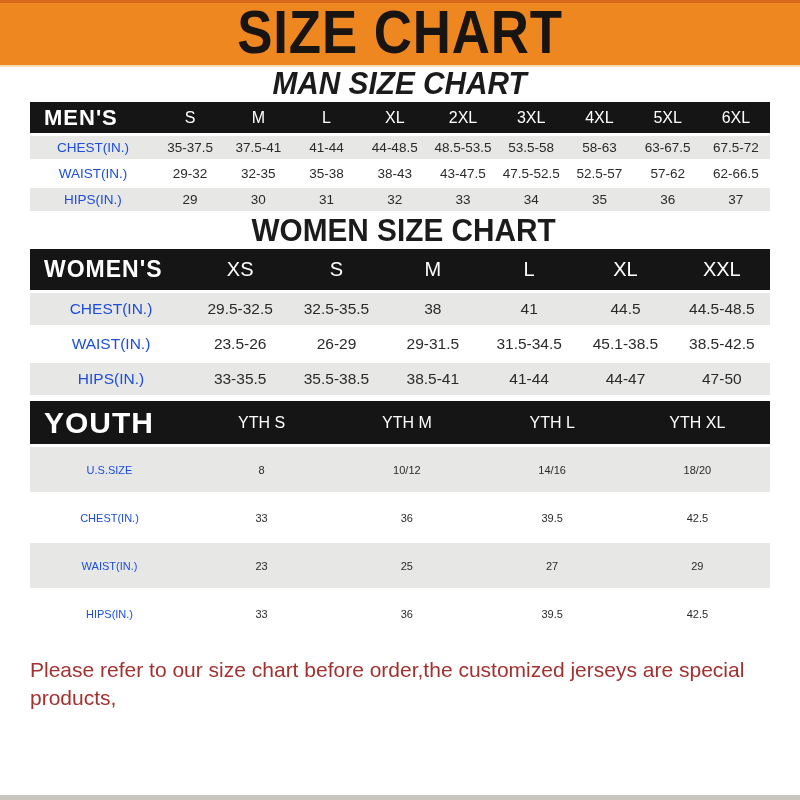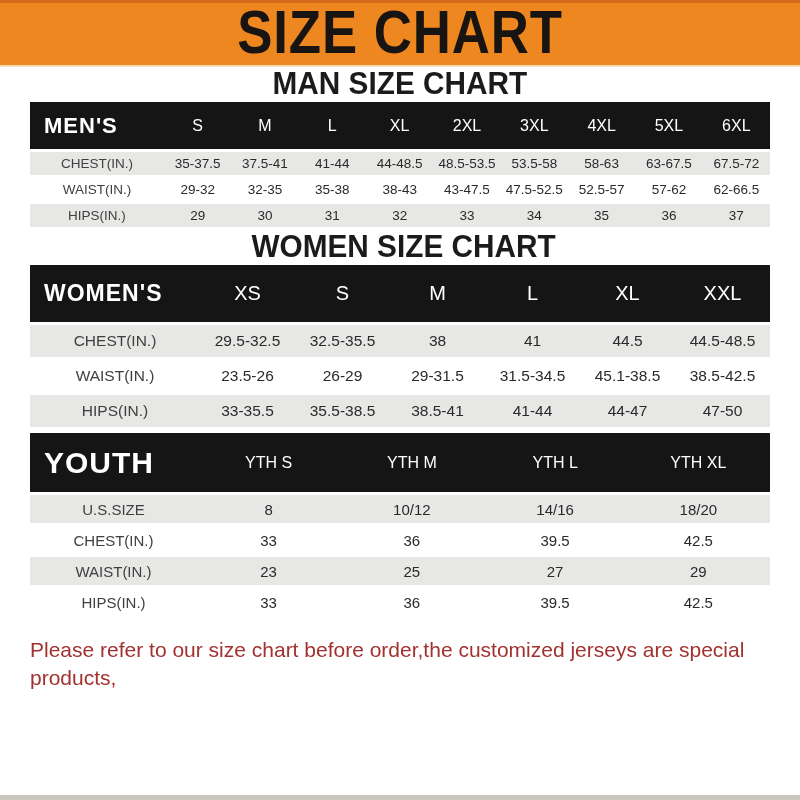--- a/index.html
+++ b/index.html
@@ -37,65 +37,65 @@
     text-align: center;
     margin: 0;
     line-height: 1;
     font-weight: bold;
   }
   h2.section-heading .squeeze {
     display: inline-block;
     transform: scaleX(0.93);
     white-space: nowrap;
   }
-  .heading-man   { font-size: 32px; margin: 22px 0 13px; }
+  .heading-man   { font-size: 32px; margin: 22px 0 13px; font-style: italic; }
   .heading-women { font-size: 32px; margin: 21px 0 15px; padding-left: 8px; }
   .heading-youth { font-size: 32px; margin: 27px 0 13px; }
 
   
   table.size-table {
     width: 740px;
     margin: 0 auto;
     border-collapse: separate;
     border-spacing: 0 3px;
     table-layout: fixed;
     text-align: center;
   }
   table.size-table thead th {
     background: #151515;
     color: #ffffff;
     font-weight: normal;
-    padding: 8px;
+    padding: 0;
   }
   table.size-table thead th.corner {
     text-align: left;
     padding-left: 14px;
     font-weight: bold;
     letter-spacing: 1px;
   }
   table.size-table tbody td { padding: 0; color: #2a2a2a; }
   table.size-table tbody tr:nth-child(odd)  td { background: #e7e7e6; }
   table.size-table tbody tr:nth-child(even) td { background: #ffffff; }
-  table.size-table tbody td.row-label { color: #404040; }
+  table.size-table tbody td.row-label { color: #1d4ed8; }
 
   
   .tbl-men thead th { height: 31px; font-size: 16px; }
   .tbl-men thead th.corner { font-size: 22px; width: 112px; }
   .tbl-men tbody td { height: 23px; font-size: 13.5px; }
   .tbl-men tbody td.row-label { font-size: 13.5px; }
 
   
   .tbl-women thead th { height: 41px; font-size: 20px; }
   .tbl-women thead th.corner { font-size: 23px; width: 148px; }
   .tbl-women tbody td { height: 32px; font-size: 15.5px; }
 
   
   .tbl-youth thead th { height: 43px; font-size: 16px; }
   .tbl-youth thead th.corner { font-size: 30px; width: 145px; letter-spacing: 3px; }
-  .tbl-youth tbody td { height: 28px; font-size: 15px; margin-top: 20px; }
+  .tbl-youth tbody td { height: 45px; font-size: 11px; margin-top: 20px; }
 
   
   .disclaimer {
     margin: 17px 24px 0 30px;
     color: var(--footer-color, #a23230);
     font-size: 21px;
     line-height: 28px;
   }
   .disclaimer p { margin: 0; }
 

